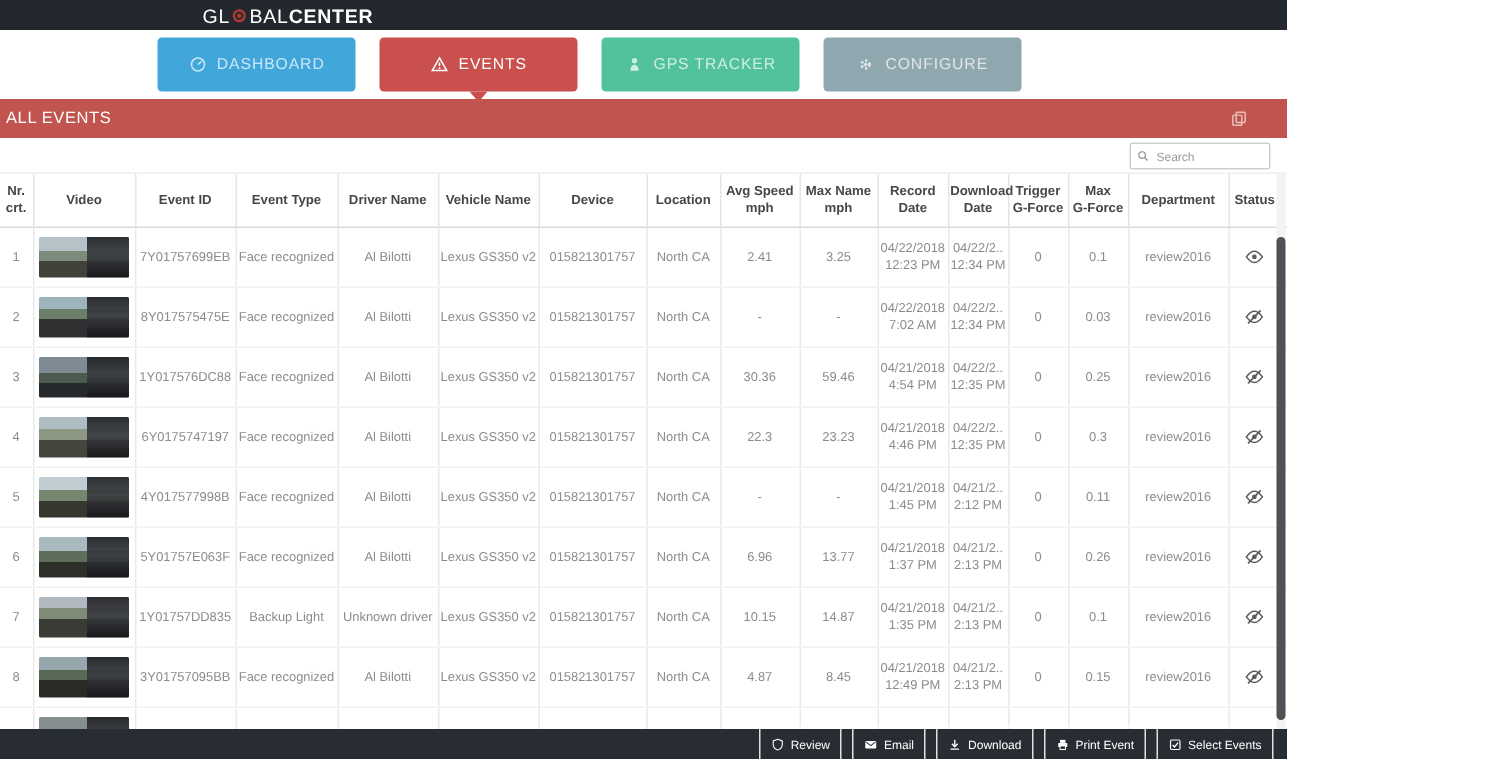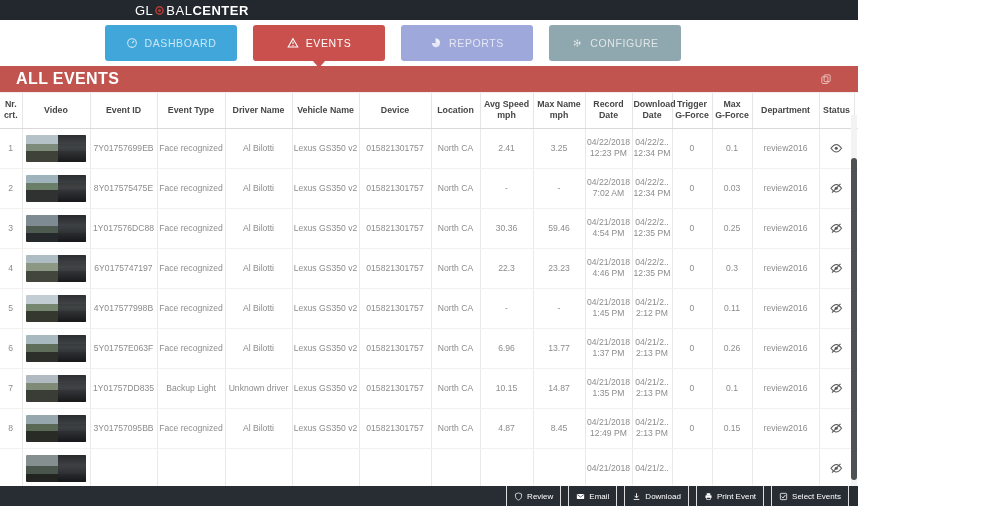--- a/index.html
+++ b/index.html
@@ -24,21 +24,21 @@
   .navrow{height:46px;background:#fff;display:flex;align-items:center;padding-left:105px;gap:16px;box-sizing:border-box;}
   .nav-btn{flex:0 0 132px;height:36px;border-radius:3px;display:flex;align-items:center;justify-content:center;
            gap:7px;color:rgba(255,255,255,.72);font-size:10.5px;letter-spacing:.6px;cursor:pointer;position:relative;}
   .nav-btn.active{color:#fff;}
   .nav-btn .nav-ic{width:12px;height:12px;}
   .nav-btn .tail{position:absolute;left:50%;bottom:-7px;margin-left:-6px;width:0;height:0;
                  border-left:6px solid transparent;border-right:6px solid transparent;border-top:7px solid #C9504D;}
 
   
   .pagebar{height:26px;background:#C25450;display:flex;align-items:center;color:#fff;}
-  .pagetitle{font-size:16px;font-weight:700;letter-spacing:.4px;margin-left:16px;}
+  .pagetitle{font-size:11px;font-weight:400;letter-spacing:.4px;margin-left:4px;}
   .copy{width:12px;height:12px;margin-left:auto;margin-right:26px;color:#EBC0BD;cursor:pointer;}
 
   
   .searchrow{height:23px;position:relative;}
   .searchbox{position:absolute;right:11px;top:3px;width:84px;height:16px;border:1px solid #cfcfcf;border-radius:2px;
              display:flex;align-items:center;padding:0 4px;background:#fff;}
   .searchbox .ic{width:8px;height:8px;color:#8a8a8a;flex:0 0 auto;}
   .searchbox input{border:none;outline:none;width:62px;font-size:8px;margin-left:3px;color:#555;
                    font-family:"Liberation Sans",sans-serif;}
   .searchbox input::placeholder{color:#9a9a9a;}
@@ -119,44 +119,53 @@
       </div>
       <div class="nav-btn active" style="background: rgb(201, 80, 77);">
         <svg class="ic nav-ic" viewBox="0 0 16 16">
           <path d="M8 2.2 L14.4 13.4 H1.6 Z" fill="none" stroke="currentColor" stroke-width="1.4"></path>
           <line x1="8" y1="6.3" x2="8" y2="9.4" stroke="currentColor" stroke-width="1.4"></line>
           <circle cx="8" cy="11.4" r=".9" fill="currentColor"></circle>
         </svg>
         <span>EVENTS</span>
         <div class="tail" style="border-top-color: rgb(201, 80, 77);"></div>
       </div>
-      <div class="nav-btn" style="background: rgb(159, 168, 218);">
+      <div class="nav-btn" style="background: rgb(82, 194, 154);">
         <svg class="ic nav-ic" viewBox="0 0 16 16">
-          <path d="M8 2.4 a5.6 5.6 0 1 1 -5.6 5.6 h5.6 z" fill="currentColor"></path>
-          <path d="M6.9 1.3 a5.6 5.6 0 0 1 6 6 h-6 z" fill="currentColor" opacity=".6"></path>
-        </svg>
-        <span>REPORTS</span>
+          <circle cx="8" cy="4.6" r="2.3" fill="currentColor"></circle>
+          <path d="M4.3 13.5c0-3.2 1.6-5.2 3.7-5.2s3.7 2 3.7 5.2z" fill="currentColor"></path>
+        </svg>
+        <span>GPS TRACKER</span>
       </div>
       <div class="nav-btn" style="background: rgb(143, 167, 174);">
         <svg class="ic nav-ic" viewBox="0 0 16 16">
           <circle cx="8" cy="8" r="3.4" fill="none" stroke="currentColor" stroke-width="2.6" stroke-dasharray="1.9 1.9"></circle>
           <circle cx="8" cy="8" r="1.5" fill="currentColor"></circle>
         </svg>
         <span>CONFIGURE</span>
       </div>
     </div>
 
   <div class="pagebar" id="pagebar" style="background: rgb(194, 84, 80);">
     <span class="pagetitle">ALL EVENTS</span>
     <svg class="copy" viewBox="0 0 16 16">
       <rect x="5.5" y="2.5" width="8" height="9" rx="1" fill="none" stroke="currentColor" stroke-width="1.3"></rect>
       <rect x="2.5" y="5" width="8" height="9" rx="1" fill="none" stroke="currentColor" stroke-width="1.3"></rect>
     </svg>
   </div>
 
+  <div class="searchrow">
+    <div class="searchbox">
+      <svg class="ic" viewBox="0 0 16 16">
+        <circle cx="6.8" cy="6.8" r="4.4" fill="none" stroke="currentColor" stroke-width="1.5"></circle>
+        <line x1="10.2" y1="10.2" x2="14" y2="14" stroke="currentColor" stroke-width="1.7"></line>
+      </svg>
+      <input placeholder="Search" style="">
+    </div>
+  </div>
 
   <table class="events">
     <colgroup id="cols">
         <col style="width:22px">
         <col style="width:68px">
         <col style="width:67px">
         <col style="width:68px">
         <col style="width:67px">
         <col style="width:67px">
         <col style="width:72px">

